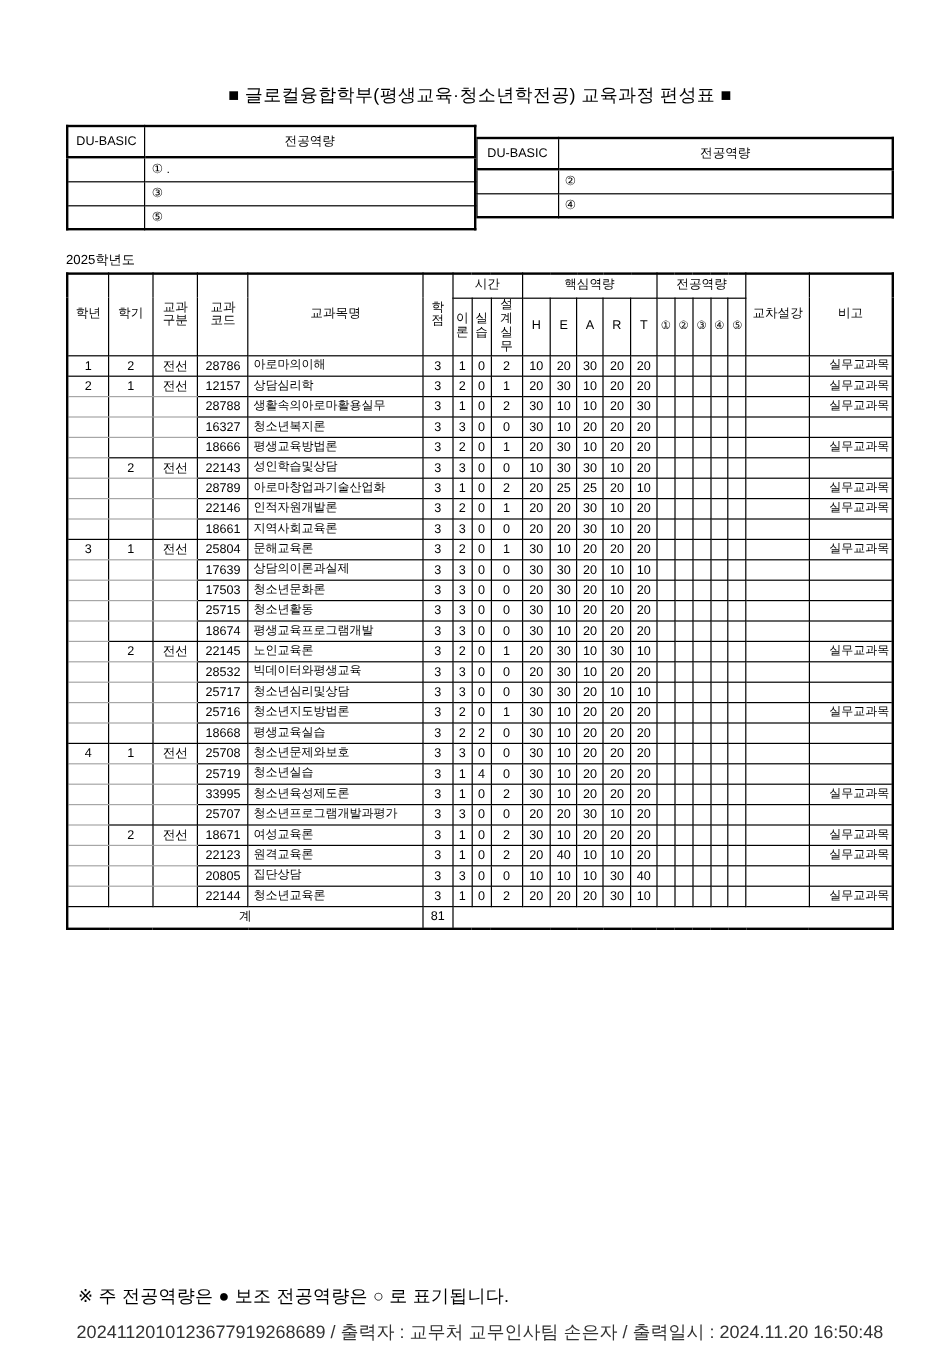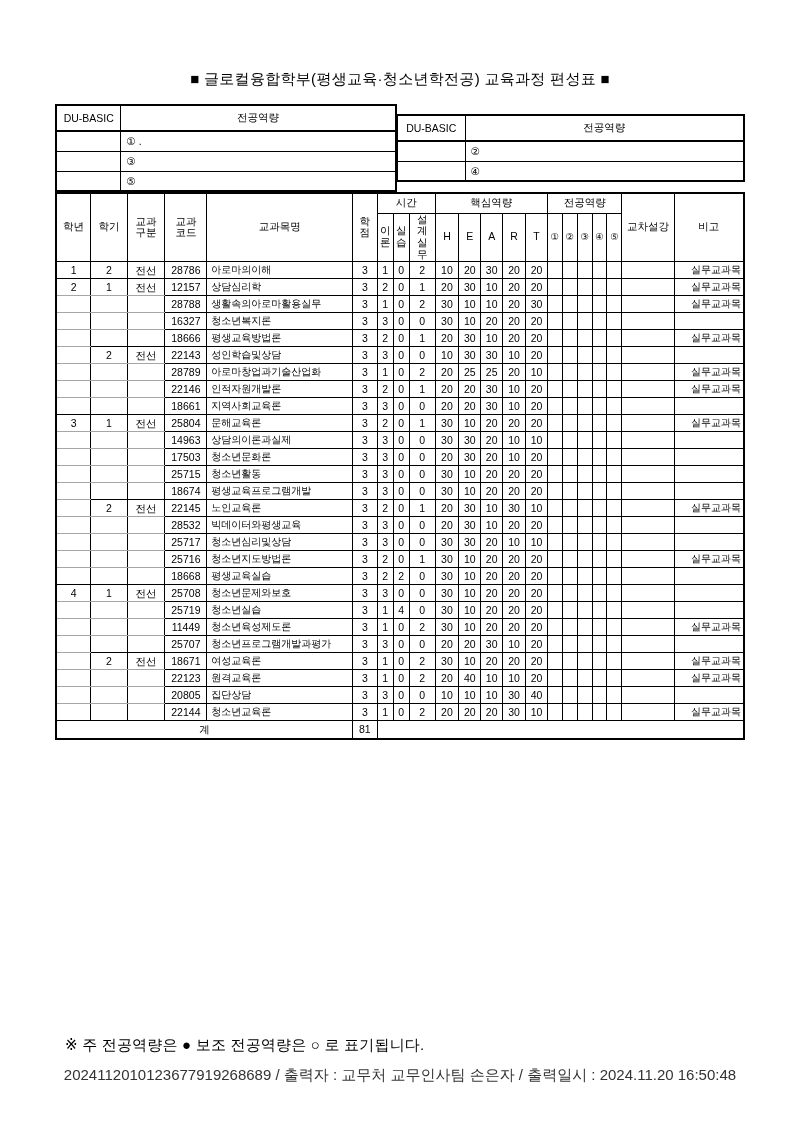--- a/index.html
+++ b/index.html
@@ -107,20 +107,21 @@
         <td>②</td>
       </tr>
       <tr>
         <td></td>
         <td>④</td>
       </tr>
     </tbody>
       </table>
   </div>
 
+  <div class="year-label">2025학년도</div>
 
   <table class="main">
     <colgroup>
       <col style="width:35px">
         <col style="width:37px">
         <col style="width:38px">
         <col style="width:42px">
       <col style="width:146px">
         <col style="width:25px">
       <col style="width:16px">
@@ -402,21 +403,21 @@
           <td></td>
           <td></td>
           <td></td>
           <td></td>
           <td class="c-note">실무교과목</td>
         </tr>
         <tr>
           <td class="c-merge gray-b"></td>
           <td class="c-merge gray-b"></td>
           <td class="c-merge gray-b"></td>
-          <td>14963</td>
+          <td>17639</td>
           <td class="c-name">상담의이론과실제</td>
           <td>3</td>
           <td>3</td>
           <td>0</td>
           <td>0</td>
           <td>30</td>
           <td>30</td>
           <td>20</td>
           <td>10</td>
           <td>10</td>
@@ -655,21 +656,21 @@
           <td></td>
           <td></td>
           <td></td>
           <td></td>
           <td class="c-note"></td>
         </tr>
         <tr>
           <td class="c-merge gray-b"></td>
           <td class="c-merge gray-b"></td>
           <td class="c-merge gray-b"></td>
-          <td>11449</td>
+          <td>33995</td>
           <td class="c-name">청소년육성제도론</td>
           <td>3</td>
           <td>1</td>
           <td>0</td>
           <td>2</td>
           <td>30</td>
           <td>10</td>
           <td>20</td>
           <td>20</td>
           <td>20</td>

